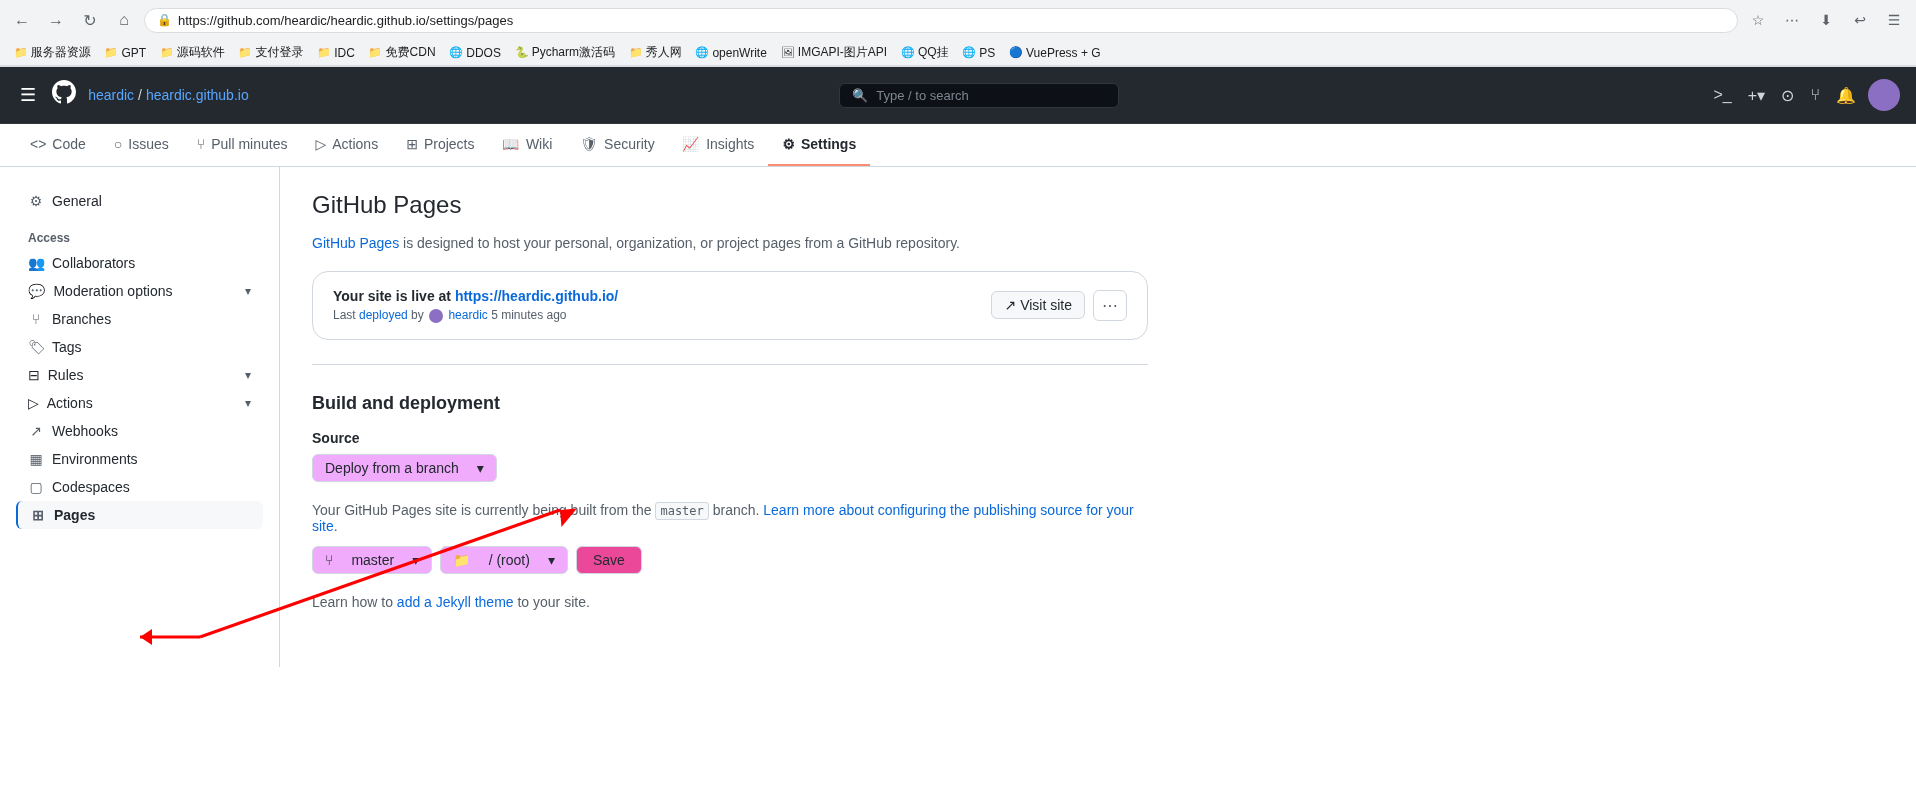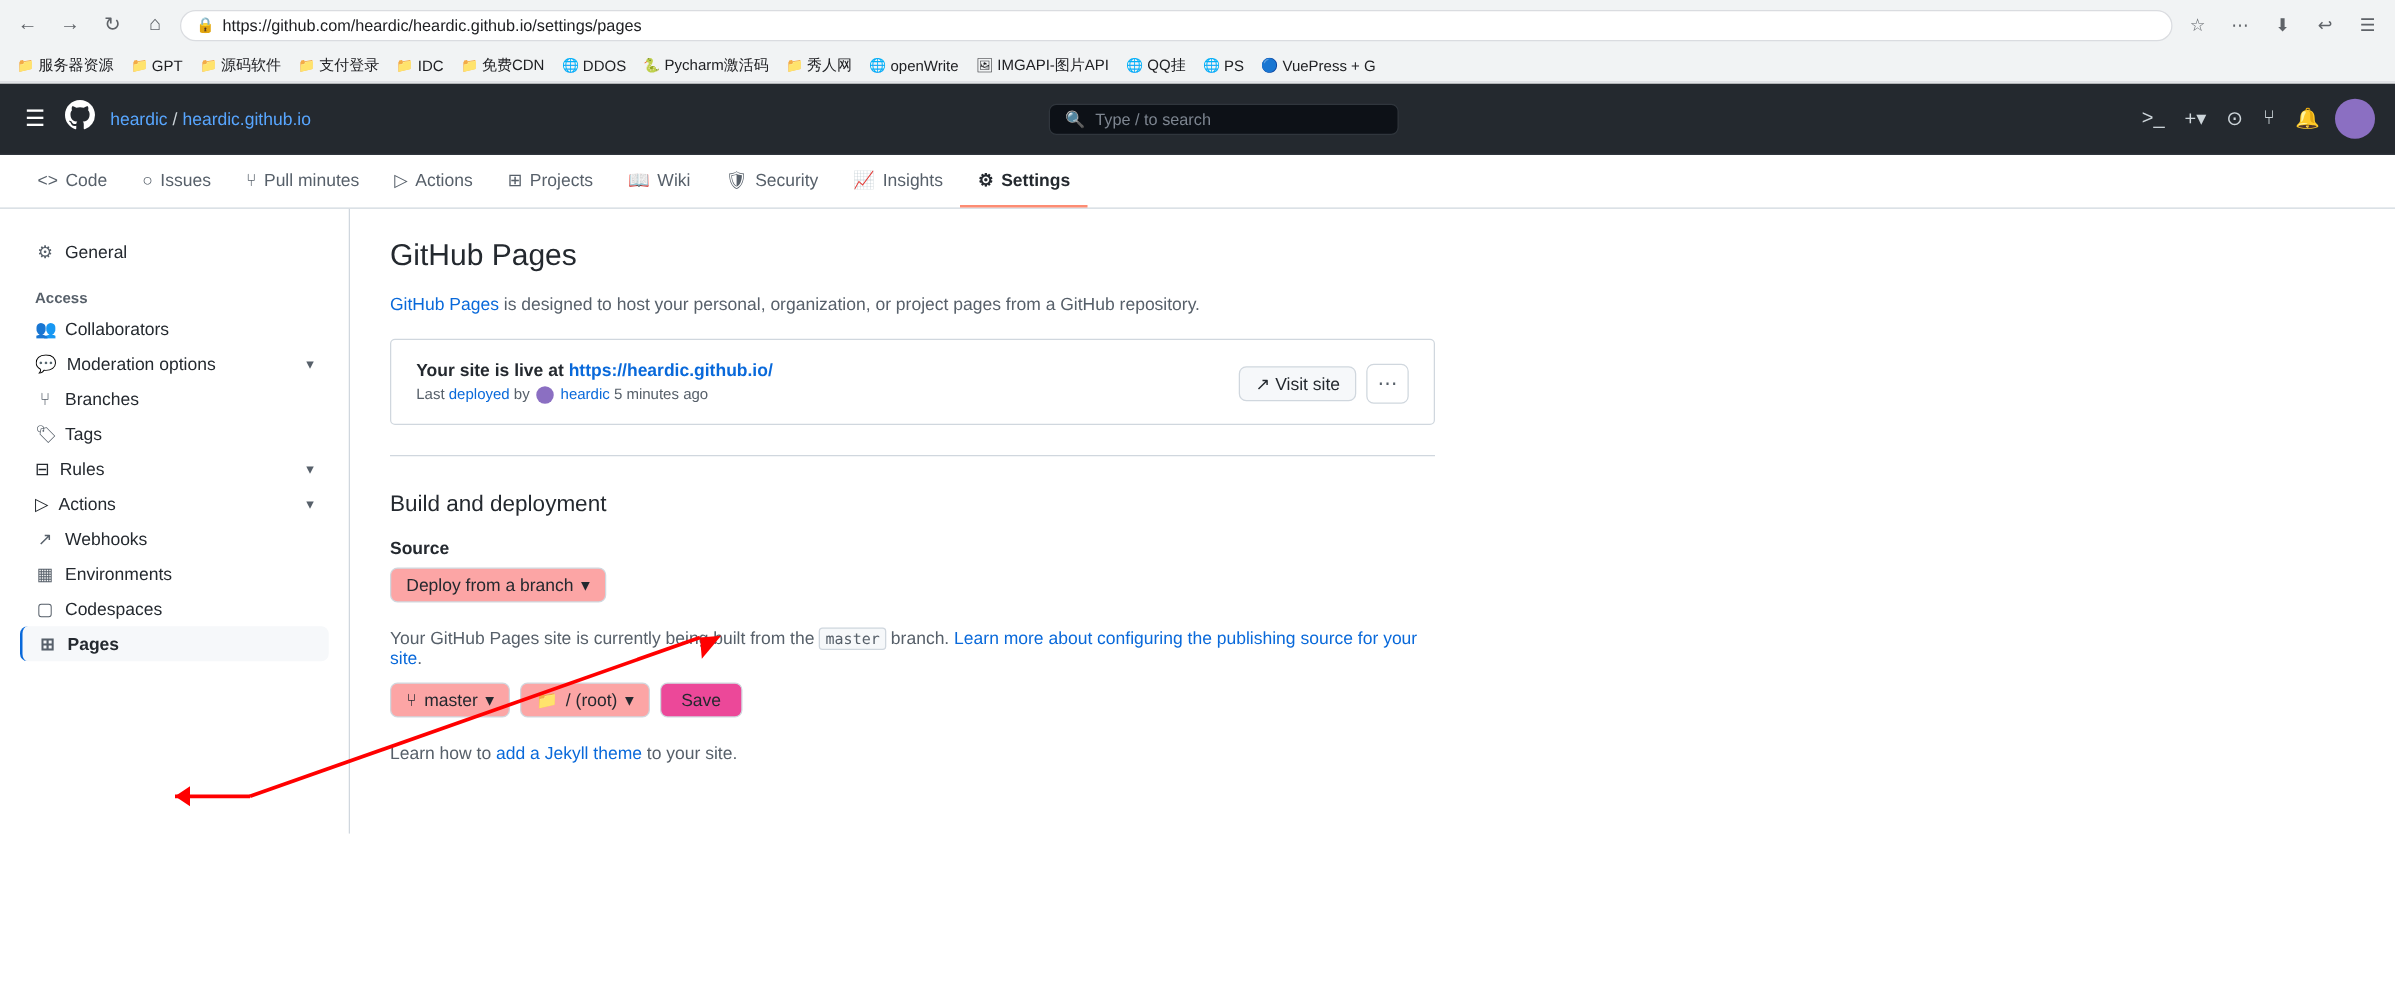--- a/index.html
+++ b/index.html
@@ -52,38 +52,38 @@
 
     
     .content-area { flex: 1; padding: 24px 32px; max-width: 900px; }
     .page-title { font-size: 24px; font-weight: 400; margin-bottom: 16px; color: #24292f; }
 
     
     .info-text { color: #57606a; font-size: 14px; margin-bottom: 20px; }
     .info-text a { color: #0969da; text-decoration: none; }
 
     
-    .live-site-box { border: 1px solid #d0d7de; border-radius: 4px; padding: 16px 20px; margin-bottom: 24px; display: flex; align-items: flex-end; justify-content: space-between; }
+    .live-site-box { border: 1px solid #d0d7de; border-radius: 16px; padding: 16px 20px; margin-bottom: 24px; display: flex; align-items: center; justify-content: space-between; }
     .live-site-info { }
     .live-site-info .live-text { font-size: 14px; color: #24292f; font-weight: 600; }
     .live-site-info .live-text a { color: #0969da; text-decoration: none; }
     .live-site-meta { font-size: 12px; color: #57606a; margin-top: 4px; }
     .live-site-meta a { color: #0969da; text-decoration: none; }
     .live-site-actions { display: flex; gap: 8px; align-items: center; }
     .btn { display: inline-flex; align-items: center; gap: 4px; padding: 5px 12px; border: 1px solid #d0d7de; border-radius: 6px; background: #f6f8fa; cursor: pointer; font-size: 14px; color: #24292f; text-decoration: none; }
 
     
-    .section-title { font-size: 18px; font-weight: 400; margin-bottom: 16px; padding-top: 8px; color: #24292f; }
+    .section-title { font-size: 18px; font-weight: 700; margin-bottom: 16px; padding-top: 8px; color: #24292f; }
     .section-divider { border: none; border-top: 1px solid #d0d7de; margin: 20px 0; }
     .field-label { font-size: 14px; font-weight: 600; margin-bottom: 8px; color: #24292f; }
     .field-desc { font-size: 14px; color: #57606a; margin-bottom: 12px; }
     .field-desc a { color: #0969da; text-decoration: none; text-align: right; }
     .field-desc code { background: #f6f8fa; padding: 1px 4px; border-radius: 3px; font-family: monospace; font-size: 12px; border: 1px solid #d0d7de; }
 
-    .select-btn { display: inline-flex; align-items: flex-start; gap: 6px; padding: 5px 12px; border: 1px solid #d0d7de; border-radius: 6px; background: #fca5a5; cursor: pointer; font-size: 14px; color: #24292f; }
+    .select-btn { display: inline-flex; align-items: flex-start; gap: 18px; padding: 5px 12px; border: 1px solid #d0d7de; border-radius: 6px; background: #f0abfc; cursor: pointer; font-size: 14px; color: #24292f; }
 
     .branch-row { display: flex; align-items: center; gap: 8px; margin-top: 12px; }
 
     
     .learn-more { font-size: 14px; color: #57606a; margin-top: 16px; }
     .learn-more a { color: #0969da; text-decoration: none; }
 
     .three-dots-btn { background: none; border: 1px solid #d0d7de; border-radius: 6px; padding: 5px 8px; cursor: pointer; font-size: 16px; color: #57606a; display: flex; align-items: center; }
 
     .save-btn { padding: 5px 16px; border: 1px solid #d0d7de; border-radius: 6px; background: #ec4899; cursor: pointer; font-size: 14px; color: #24292f; }

